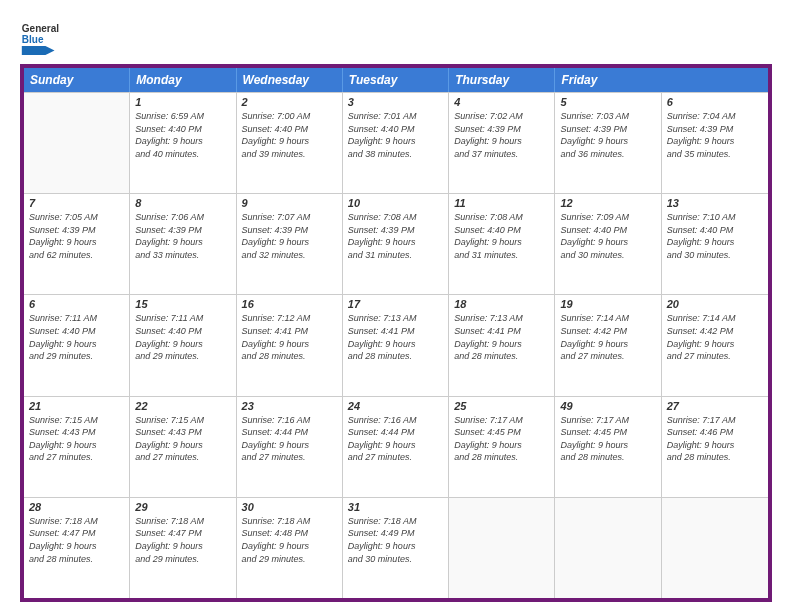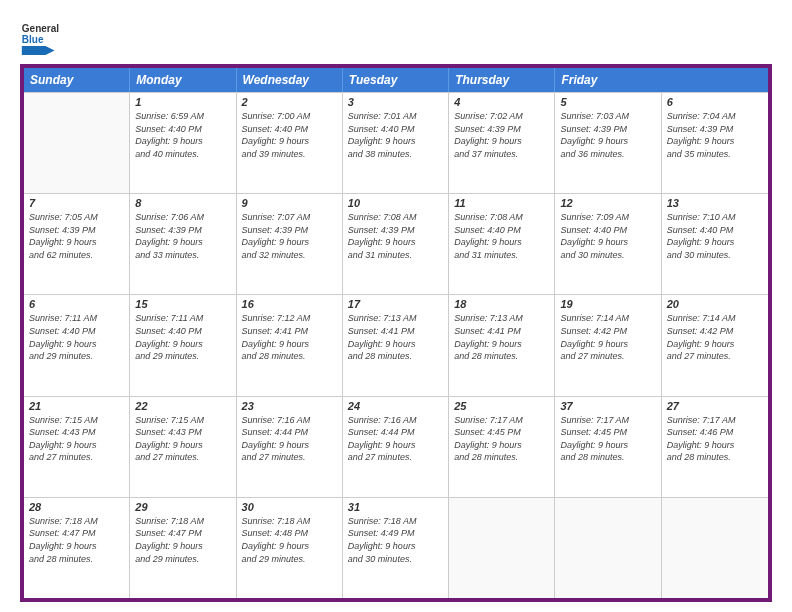--- a/index.html
+++ b/index.html
@@ -304,21 +304,21 @@
             <div class="cell-line">and 27 minutes.</div>
           </div>
           <div class="cal-cell">
             <div class="day-num">25</div>
             <div class="cell-line">Sunrise: 7:17 AM</div>
             <div class="cell-line">Sunset: 4:45 PM</div>
             <div class="cell-line">Daylight: 9 hours</div>
             <div class="cell-line">and 28 minutes.</div>
           </div>
           <div class="cal-cell">
-            <div class="day-num">37</div>
+            <div class="day-num">49</div>
             <div class="cell-line">Sunrise: 7:17 AM</div>
             <div class="cell-line">Sunset: 4:45 PM</div>
             <div class="cell-line">Daylight: 9 hours</div>
             <div class="cell-line">and 28 minutes.</div>
           </div>
           <div class="cal-cell">
             <div class="day-num">27</div>
             <div class="cell-line">Sunrise: 7:17 AM</div>
             <div class="cell-line">Sunset: 4:46 PM</div>
             <div class="cell-line">Daylight: 9 hours</div>

